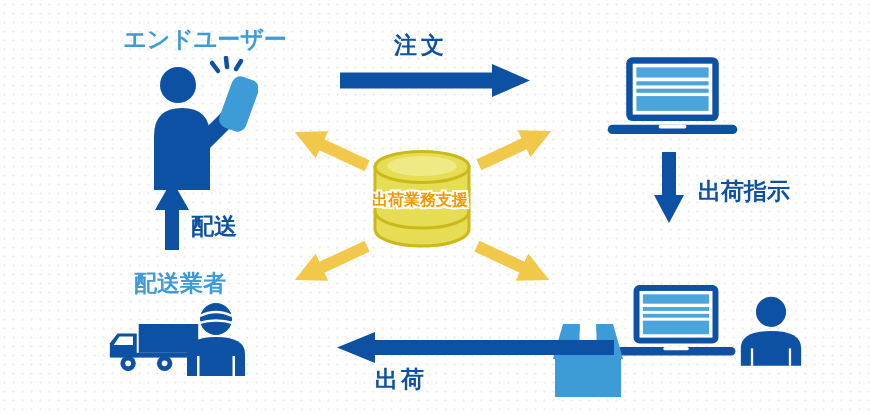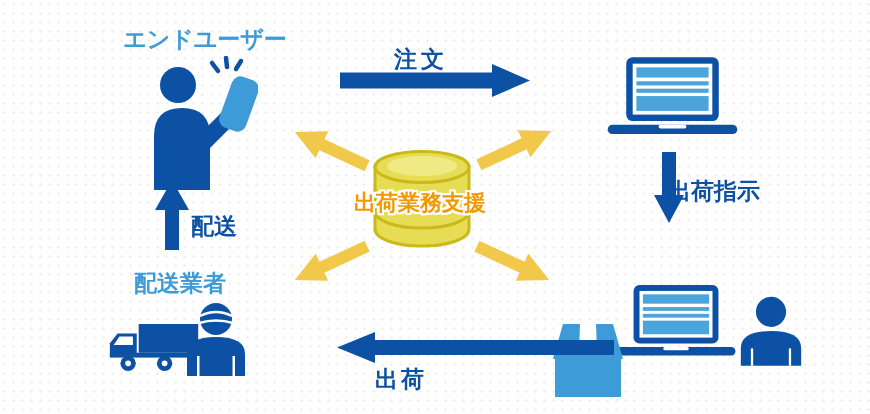--- a/index.html
+++ b/index.html
@@ -14,21 +14,21 @@
     background-image:radial-gradient(circle,#efefef 1px,transparent 1.3px);
     background-size:9px 9px;
     font-family:Liberation Mono, monospace;
   }
   .abs{position:absolute;}
   .lbl{position:absolute;font-weight:bold;font-size:23px;line-height:1.15;white-space:nowrap;}
   .entity{color:var(--light-blue,#3d9bd7);}
   .flow{color:var(--dark-blue,#0d51a4);}
   .cx{transform:translateX(-50%);}
   .hub-lbl{
-    color:var(--orange,#f39800);font-size:22px;z-index:5;letter-spacing:0px;
+    color:var(--orange,#f39800);font-size:16px;z-index:5;letter-spacing:0px;
     text-shadow:-2px -2px 0 #fff,2px -2px 0 #fff,-2px 2px 0 #fff,2px 2px 0 #fff,
                 0 -2px 0 #fff,0 2px 0 #fff,-2px 0 0 #fff,2px 0 0 #fff;
   }
   .f-db{fill:var(--dark-blue,#0d51a4);}
   .f-lb{fill:var(--light-blue,#3d9bd7);}
   .f-sb{fill:var(--screen-blue,#4ba5dc);}
   .f-w{fill:#ffffff;}
   .f-y{fill:var(--yellow,#f2c84a);}
   .st-db{stroke:var(--dark-blue,#0d51a4);}
   .st-w{stroke:#ffffff;}
@@ -48,40 +48,40 @@
     <path class="f-db" d="M8 134 V80 Q8 52 36 52 Q64 52 64 80 V134 Z"></path>
     <line class="st-db" x1="44" y1="100" x2="82" y2="62" stroke-width="17" stroke-linecap="round"></line>
     <rect class="f-lb" x="-14" y="-27" width="28" height="54" rx="9" transform="translate(93 48) rotate(20)"></rect>
     <g class="st-db" stroke-width="4.5" stroke-linecap="round" fill="none">
       <path d="M66 7 L72 15"></path>
       <path d="M80 2 L81 11"></path>
       <path d="M95 5 L90 13"></path>
     </g>
   </svg>
 
-  <div class="lbl flow cx" style="left:421px;top:48px;letter-spacing:4px;">注文</div>
+  <div class="lbl flow cx" style="left:421px;top:34px;letter-spacing:4px;">注文</div>
   <svg class="abs" style="left:340px;top:64px;" width="190" height="33" viewBox="0 0 190 33">
     <path class="f-db" d="M0 8.5 H152 V0 L190 16.5 L152 33 V24.5 H0 Z"></path>
   </svg>
 
   <svg class="abs" style="left:604px;top:57px;" width="137" height="80" viewBox="0 0 148 86">
     <rect class="f-db" x="24" y="0" width="100" height="69" rx="7"></rect>
     <rect class="f-w" x="31" y="7" width="86" height="55"></rect>
     <rect class="f-sb" x="35" y="11" width="78" height="11"></rect>
     <rect class="f-sb" x="35" y="26" width="78" height="4.5"></rect>
     <rect class="f-sb" x="35" y="34" width="78" height="4.5"></rect>
     <rect class="f-sb" x="35" y="42" width="78" height="16"></rect>
     <rect class="f-db" x="4" y="73" width="140" height="10" rx="5"></rect>
     <rect class="f-w" x="59" y="73" width="30" height="4" rx="2"></rect>
   </svg>
 
   <svg class="abs" style="left:654px;top:152px;" width="30" height="71" viewBox="0 0 30 71">
     <path class="f-db" d="M8 0 H22 V43 H30 L15 71 L0 43 H8 Z"></path>
   </svg>
-  <div class="lbl flow" style="left:668px;top:180px;">出荷指示</div>
+  <div class="lbl flow" style="left:698px;top:180px;">出荷指示</div>
 
   <svg class="abs" style="left:613px;top:285px;" width="126" height="73" viewBox="0 0 148 86">
     <rect class="f-db" x="24" y="0" width="100" height="69" rx="7"></rect>
     <rect class="f-w" x="31" y="7" width="86" height="55"></rect>
     <rect class="f-sb" x="35" y="11" width="78" height="11"></rect>
     <rect class="f-sb" x="35" y="26" width="78" height="4.5"></rect>
     <rect class="f-sb" x="35" y="34" width="78" height="4.5"></rect>
     <rect class="f-sb" x="35" y="42" width="78" height="16"></rect>
     <rect class="f-db" x="4" y="73" width="140" height="10" rx="5"></rect>
     <rect class="f-w" x="59" y="73" width="30" height="4" rx="2"></rect>

